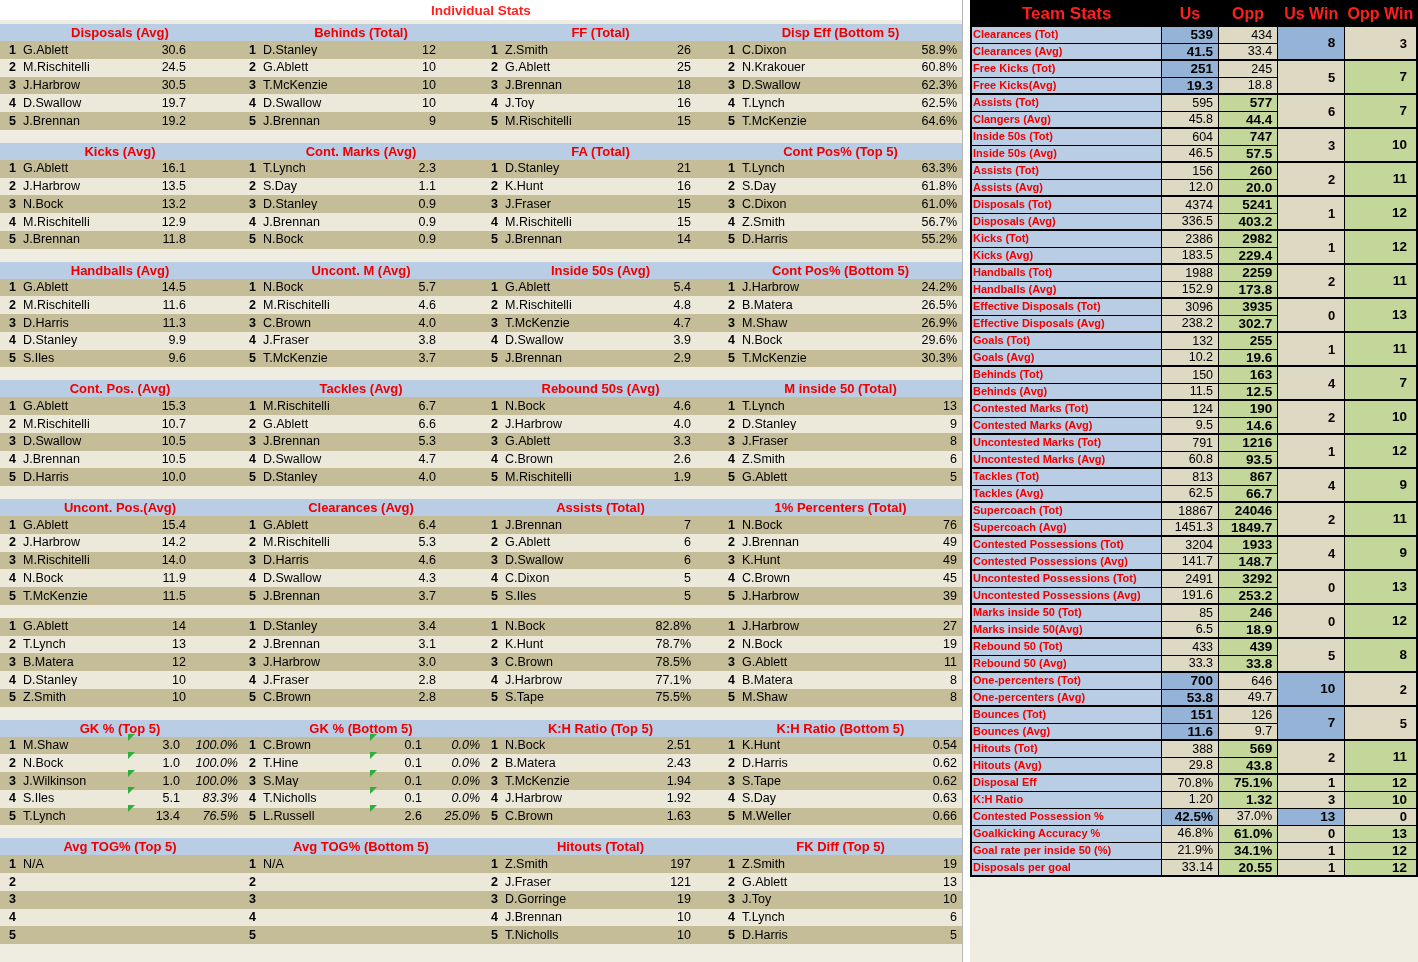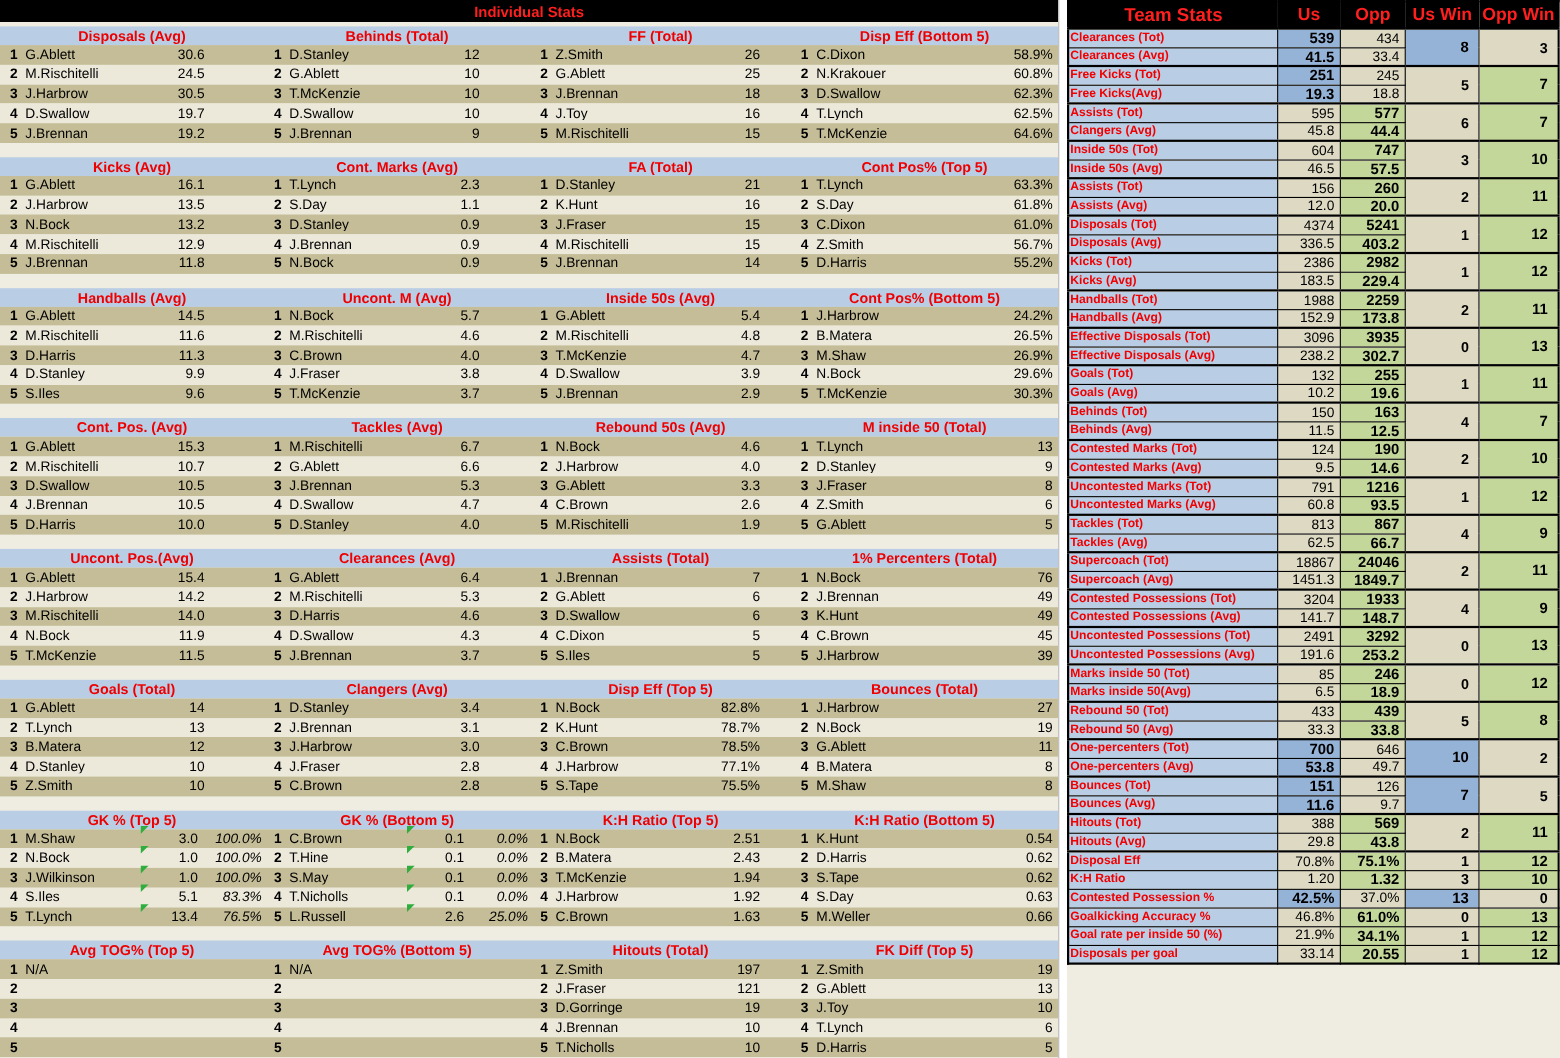--- a/index.html
+++ b/index.html
@@ -1,18 +1,18 @@
 <!DOCTYPE html>
 <html><head>
 <meta charset="utf-8">
 <style>
   html,body{margin:0;padding:0;}
   body{width:1418px;height:962px;background:#efede2;font-family:"Liberation Sans",sans-serif;display:flex;overflow:hidden;}
   .left{width:962px;flex:none;}
-  .titlebar{height:20px;background:#000000;color:#ff1f1f;font-weight:bold;font-size:13.5px;display:flex;align-items:center;justify-content:center;}
+  .titlebar{height:20px;background:#ffffff;color:#ff1f1f;font-weight:bold;font-size:13.5px;display:flex;align-items:center;justify-content:center;}
   #bands{margin-top:4px;}
   .band{margin-bottom:13px;}
   .brow{display:flex;height:17.75px;align-items:center;font-size:12.5px;color:#000;line-height:1;}
   .bhead{height:17px;background:#b9cde5;}
   .dark{background:#c4bd97;}
   .light{background:#ece9db;}
   .seg{display:flex;align-items:center;height:100%;box-sizing:border-box;flex:none;}
   .s1{width:240px;padding-right:54px;}
   .s2{width:242px;padding-right:46px;}
   .s3{width:237px;padding-right:28px;}
@@ -634,26 +634,20 @@
             <span class="v">5</span>
           </div>
           <div class="seg s4">
             <span class="rank">5</span>
             <span class="pname">J.Harbrow</span>
             <span class="v">39</span>
           </div>
         </div>
       </div>
       <div class="band">
-        <div class="brow bhead">
-          <div class="seg s1">Goals (Total)</div>
-          <div class="seg s2">Clangers (Avg)</div>
-          <div class="seg s3">Disp Eff (Top 5)</div>
-          <div class="seg s4">Bounces (Total)</div>
-        </div>
         <div class="brow dark">
           <div class="seg s1">
             <span class="rank">1</span>
             <span class="pname">G.Ablett</span>
             <span class="v">14</span>
           </div>
           <div class="seg s2">
             <span class="rank">1</span>
             <span class="pname">D.Stanley</span>
             <span class="v">3.4</span>

